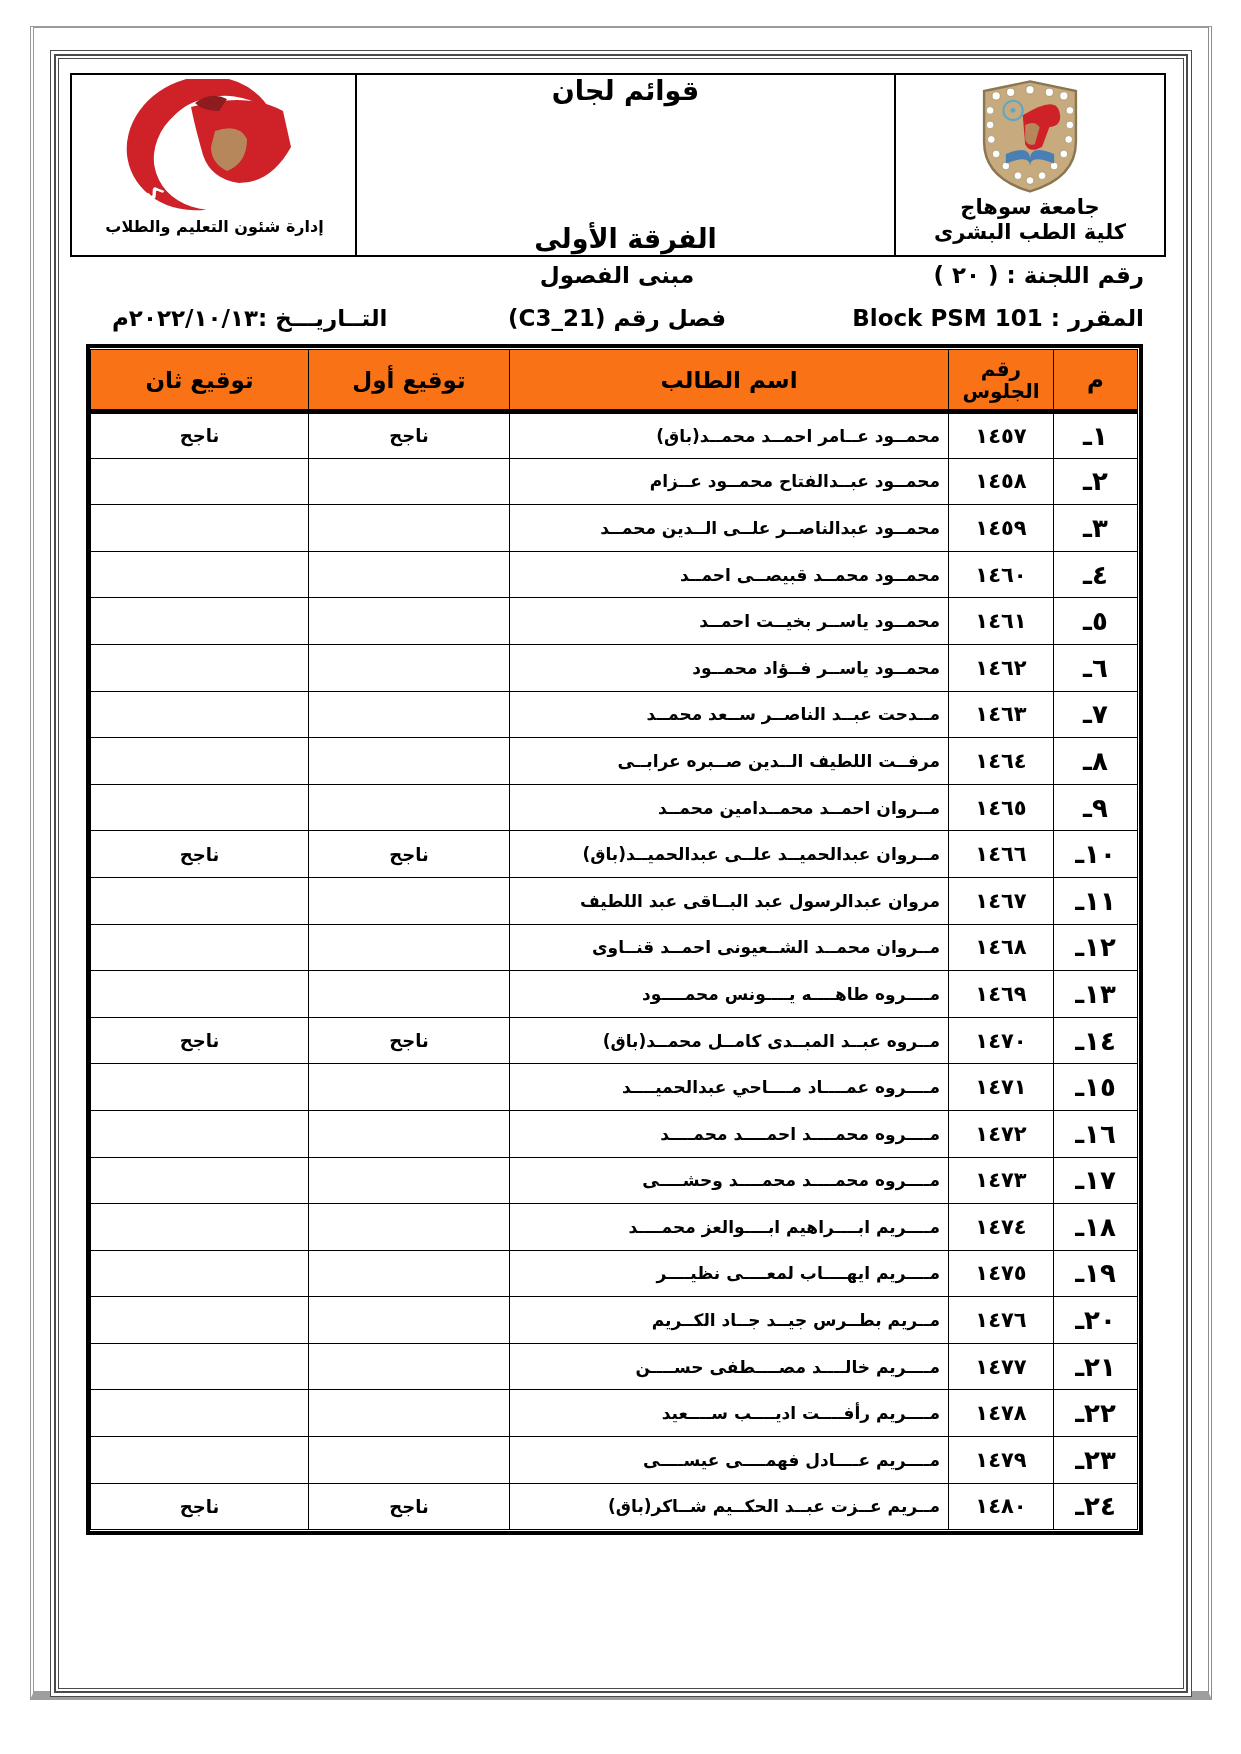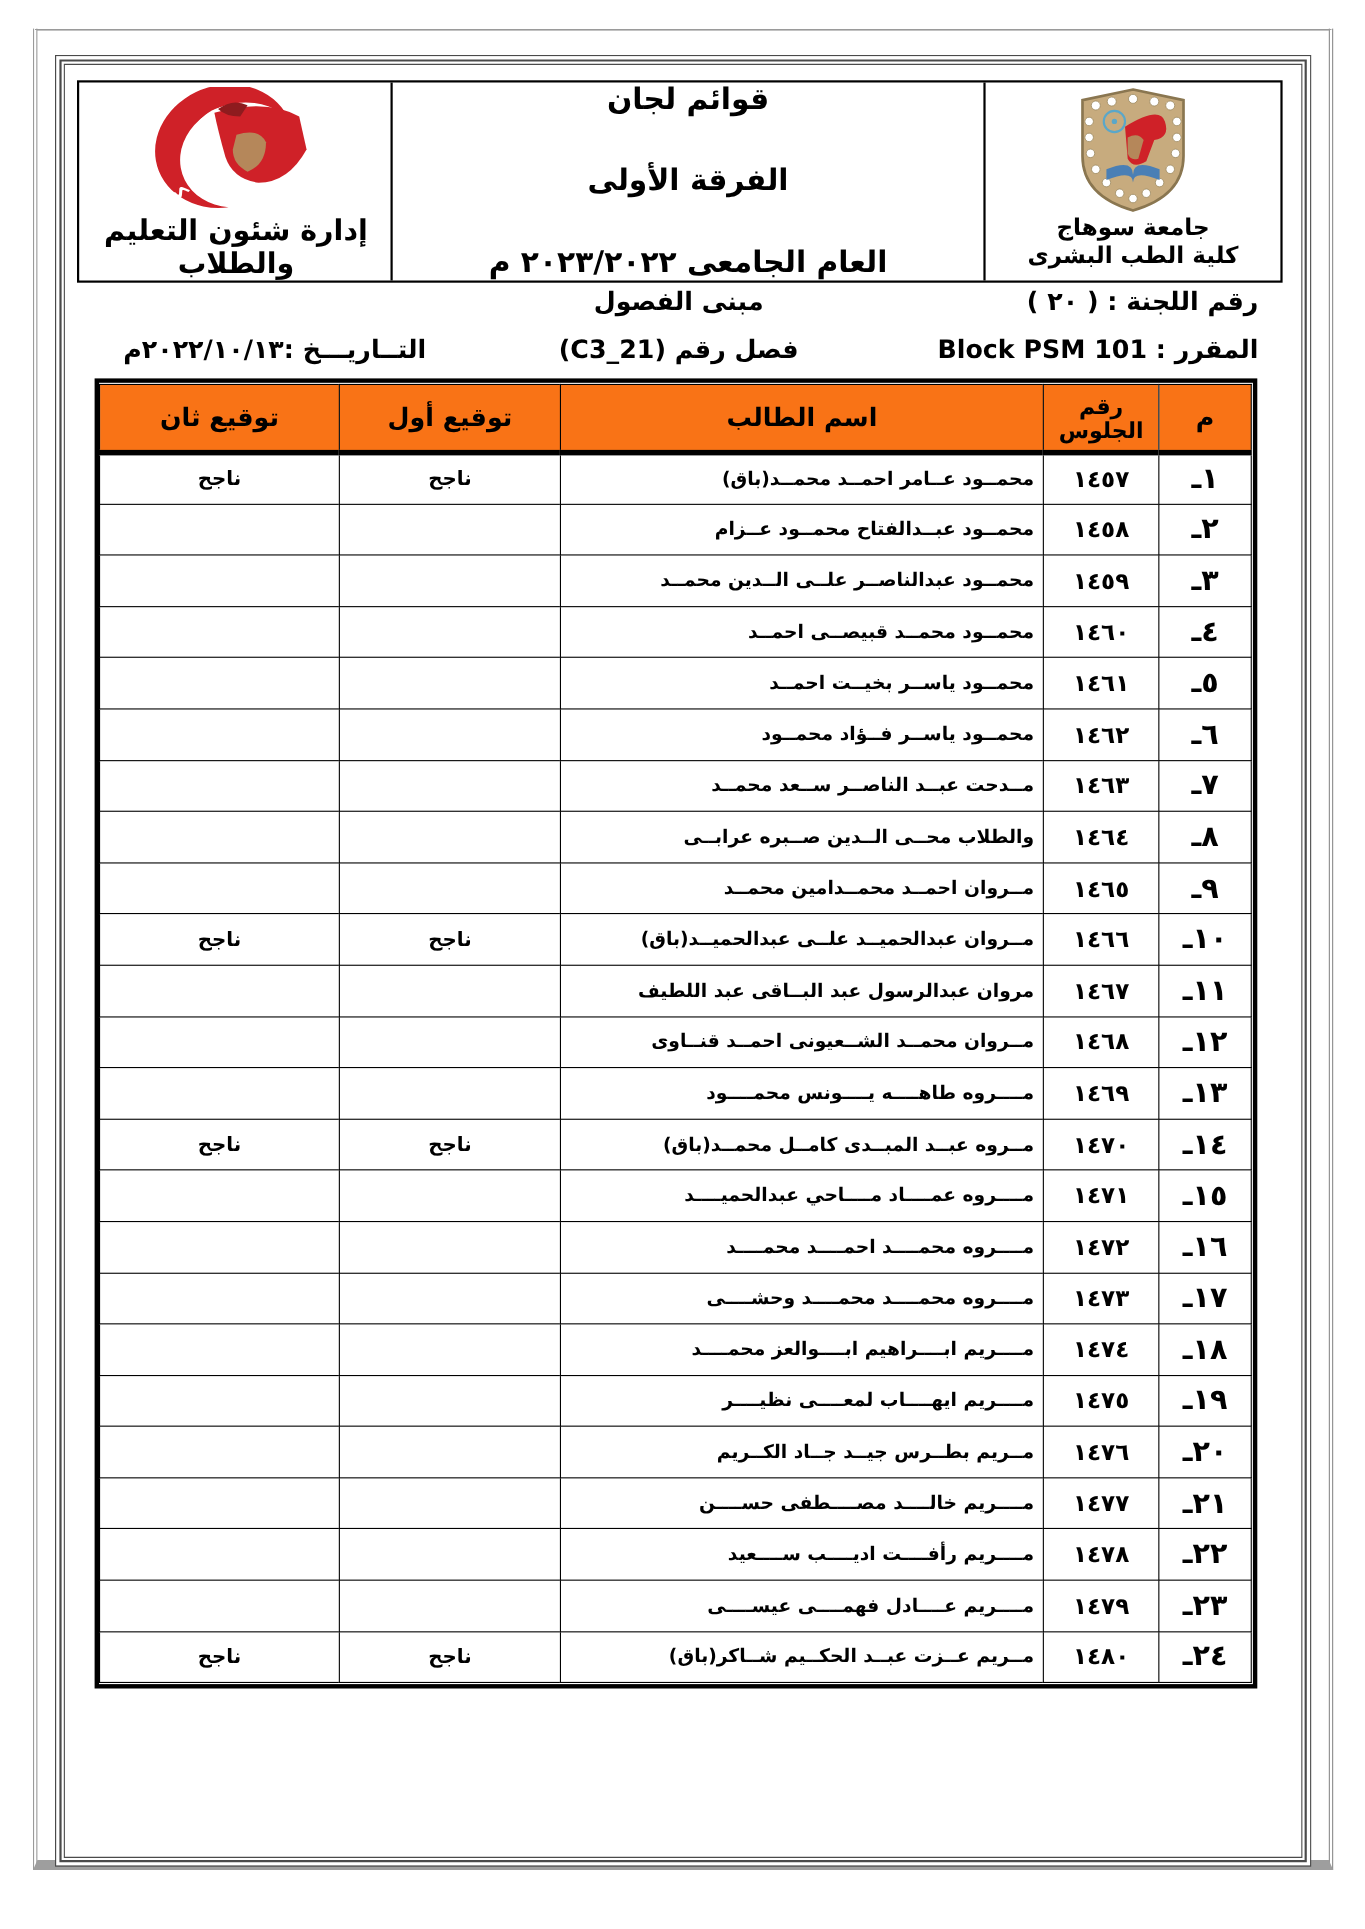--- a/index.html
+++ b/index.html
@@ -29,21 +29,21 @@
   .header-box {
     position: absolute; left: 70px; top: 73px; width: 1096px; height: 184px;
     border: 2px solid #000; display: flex; flex-direction: row; background: #fff;
   }
   .hcell { height: 100%; display: flex; flex-direction: column; align-items: center; justify-content: flex-start; }
   .hcell.univ { width: 270px; border-left: 2px solid #000; padding-top: 4px; }
   .hcell.titles { width: 539px; border-left: 2px solid #000; justify-content: space-between; gap: 6px; }
   .hcell.dept { width: 281px; padding-top: 4px; }
   .title-line { font-size: 27px; line-height: 32px; text-align: center; }
   .univ-line { font-size: 21px; line-height: 25px; text-align: center; }
-  .dept-line { font-size: 26px; margin-top: 2px; text-align: center; }
+  .dept-line { font-size: 16px; margin-top: 2px; text-align: right; }
 
   
   .info-row { position: absolute; left: 88px; width: 1058px; height: 44px; font-size: 23px; }
   .info-row .i-right { position: absolute; right: 2px; top: 6px; }
   .info-row .i-center { position: absolute; left: 50%; transform: translateX(-50%); top: 6px; }
   .info-row .i-left { position: absolute; left: 24px; top: 6px; }
   .r1 { top: 256px; }
   .r2 { top: 299px; }
 
   
@@ -105,21 +105,20 @@
         <path d="M46 38 Q54 34 58 40 L54 54 Q48 56 46 50 Z" fill="#b5875a"></path>
         <path d="M30 62 Q50 54 50 66 Q50 54 70 62 L70 70 Q50 62 50 72 Q50 62 30 70 Z" fill="#4a7fb5"></path>
       </svg>
       <div class="univ-line">جامعة سوهاج</div>
       <div class="univ-line">كلية الطب البشرى</div>
     </div>
 
     <div class="hcell titles">
       <div class="title-line">قوائم لجان</div>
       <div class="title-line">الفرقة الأولى</div>
-      <div class="title-line">العام الجامعى ٢٠٢٣/٢٠٢٢ م</div>
     </div>
 
     <div class="hcell dept">
       <svg width="240" height="136" viewBox="0 0 120 68">
         <defs>
           <path id="arcTop" d="M14 36 A36 34 0 0 1 84 22"></path>
           <path id="arcBot" d="M26 58 A38 34 0 0 0 86 54"></path>
         </defs>
         <path d="M92 30 A38 33 0 1 0 46 64 A33 28 0 1 1 92 30 Z" fill="#cf2128" transform="rotate(-18 55 34)"></path>
         <circle cx="58" cy="34" r="24" fill="#fff"></circle>
@@ -212,21 +211,21 @@
           <tr>
             <td class="idx">٧ـ</td>
             <td class="seat">١٤٦٣</td>
             <td class="name">مــدحت عبــد الناصــر ســعد محمــد</td>
             <td class="sig"></td>
             <td class="sig"></td>
           </tr>
           <tr>
             <td class="idx">٨ـ</td>
             <td class="seat">١٤٦٤</td>
-            <td class="name">والطلاب محــى الــدين صــبره عرابــى</td>
+            <td class="name">مرفــت اللطيف الــدين صــبره عرابــى</td>
             <td class="sig"></td>
             <td class="sig"></td>
           </tr>
           <tr>
             <td class="idx">٩ـ</td>
             <td class="seat">١٤٦٥</td>
             <td class="name">مــروان احمــد محمــدامين محمــد</td>
             <td class="sig"></td>
             <td class="sig"></td>
           </tr>

